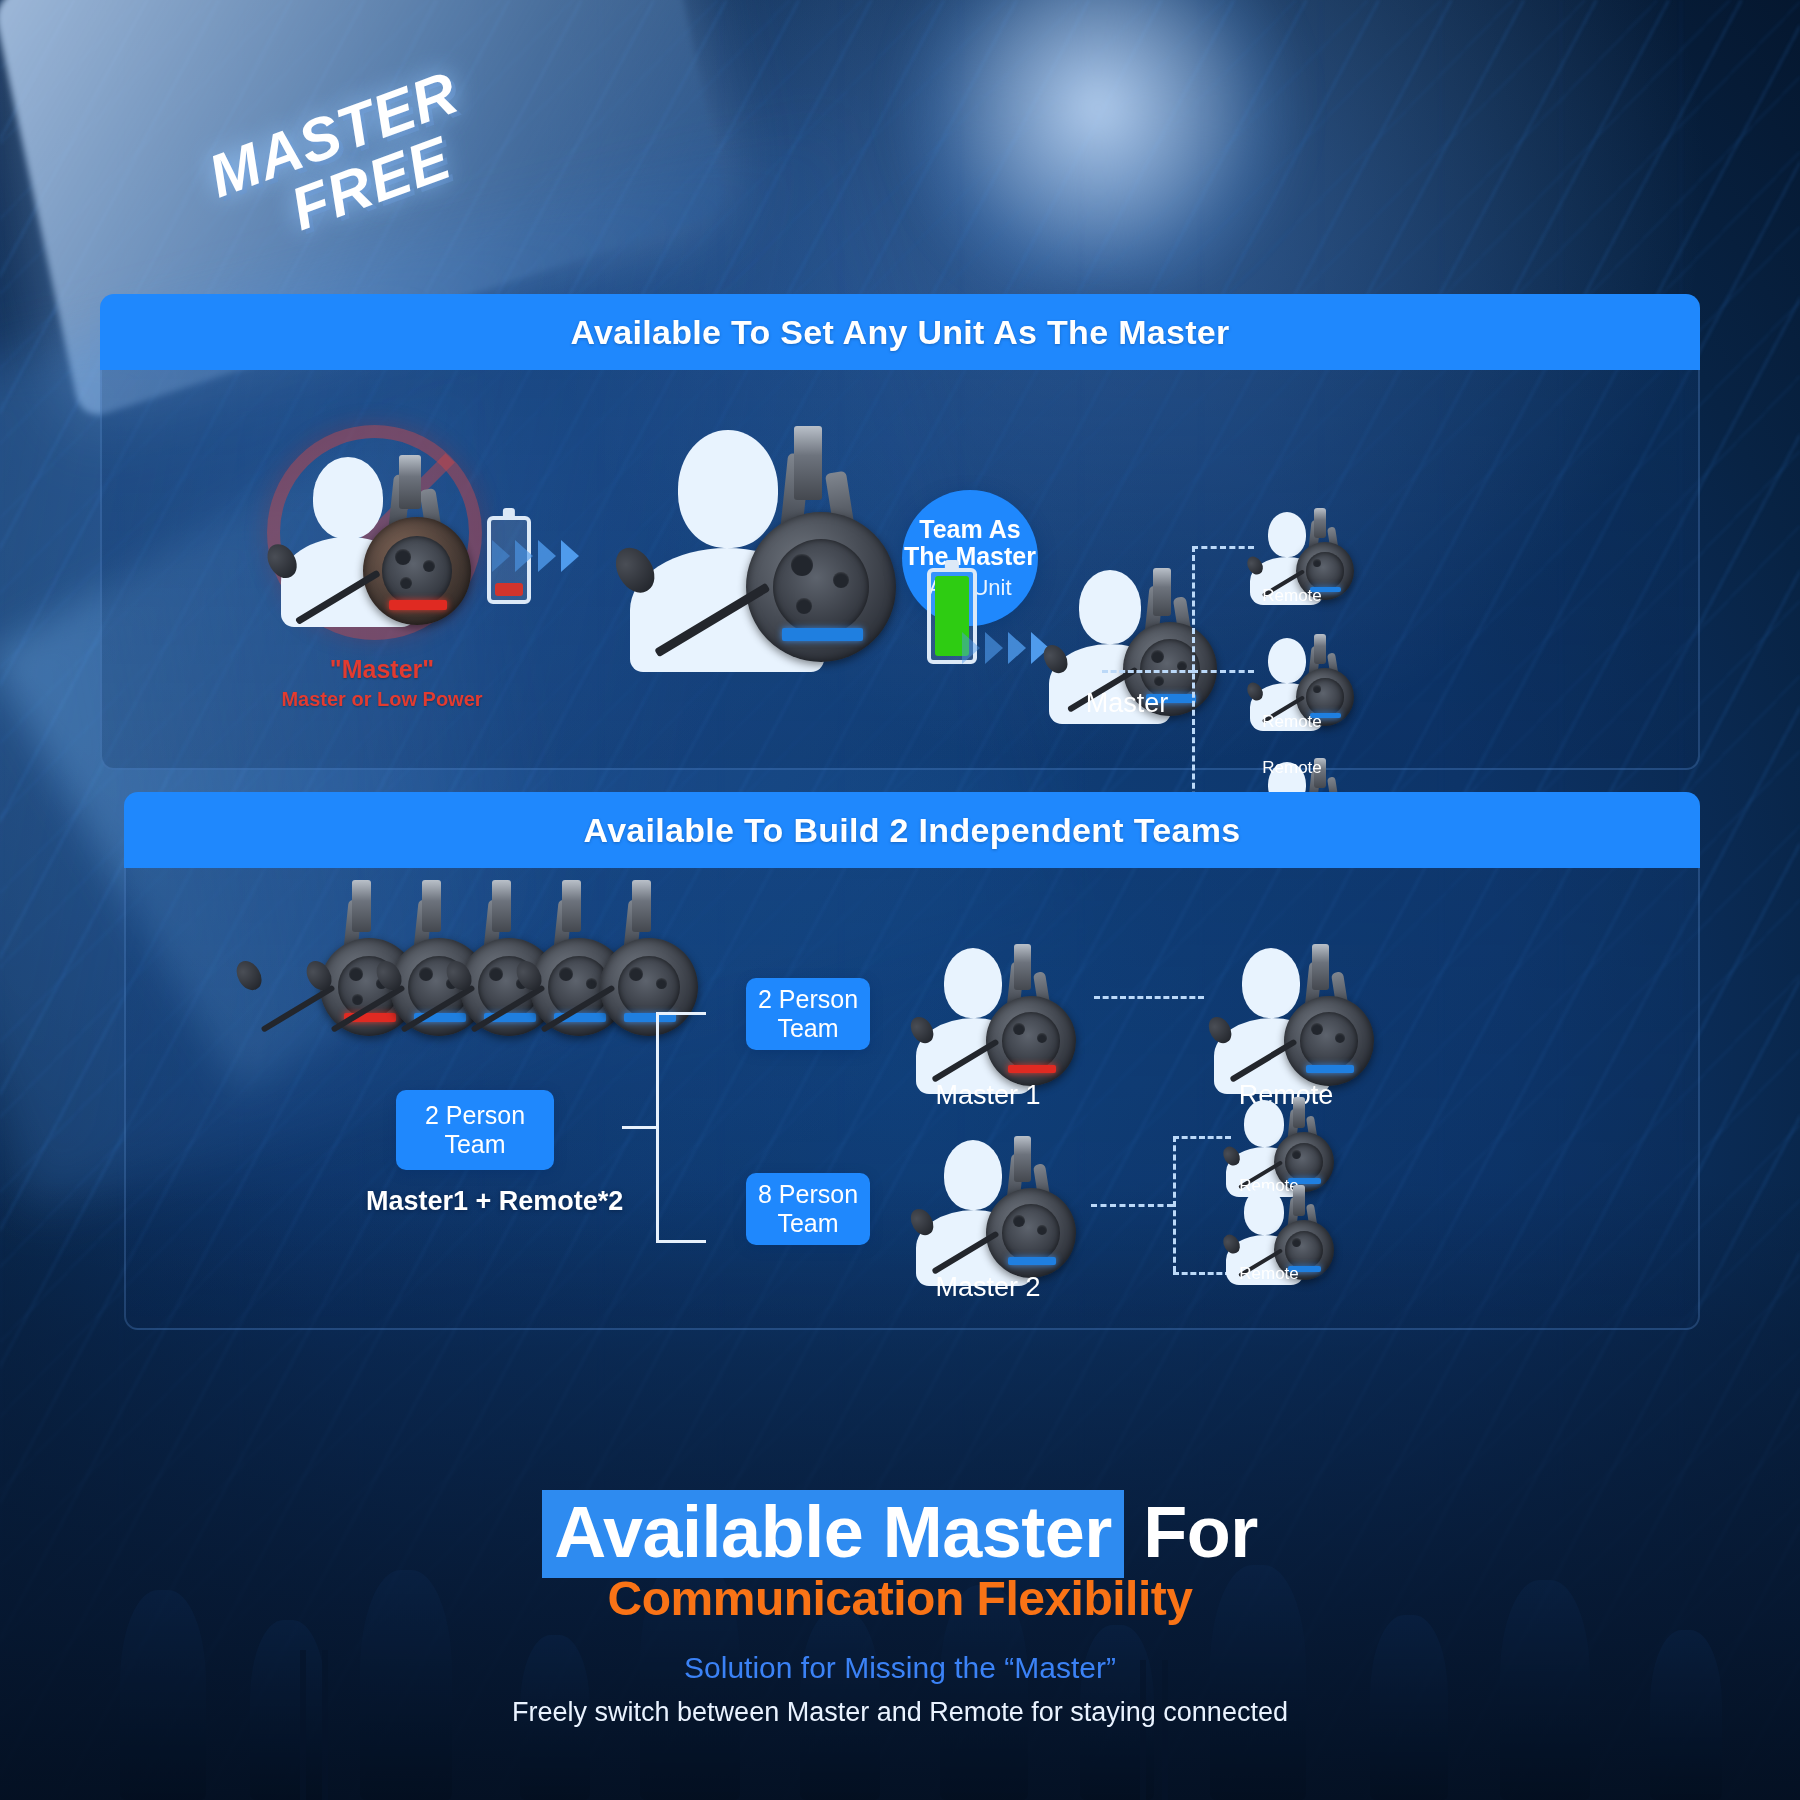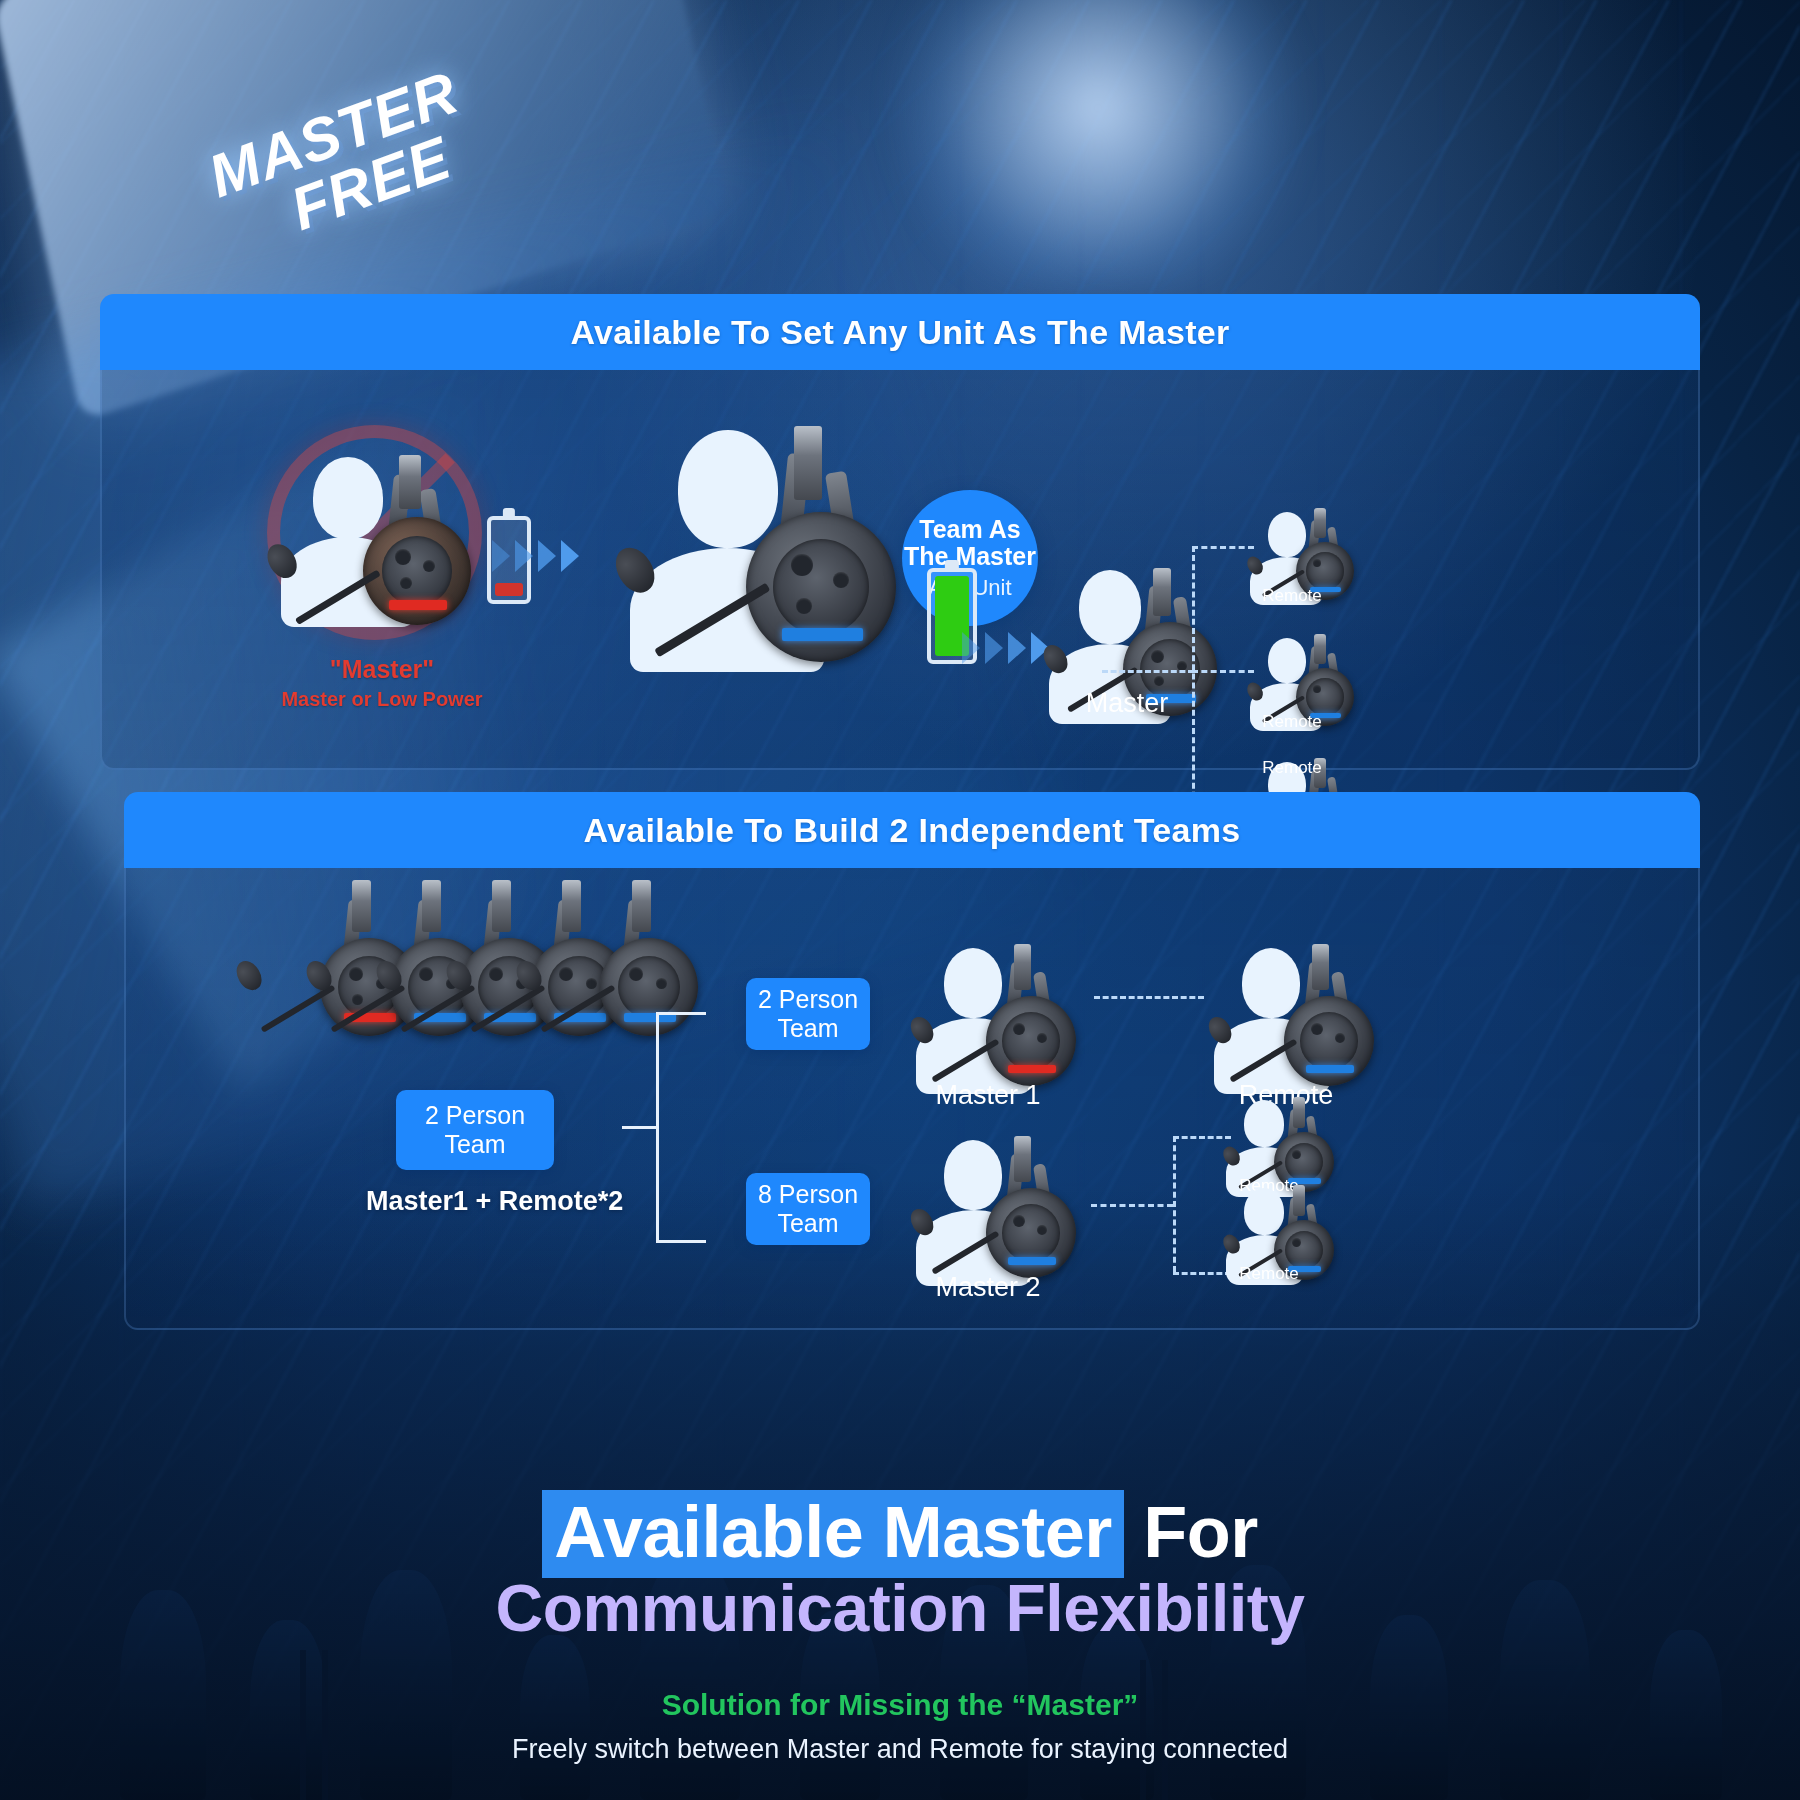--- a/index.html
+++ b/index.html
@@ -234,22 +234,22 @@
   }
   .sub-note {
     position:absolute; color:#fff; font-size:27px; font-weight:bold; white-space:nowrap;
     text-shadow:0 1px 4px rgba(0,20,50,.5);
   }
 
   
   .footer { position:absolute; left:0; right:0; top:1495px; text-align:center; }
   .fl1 { font-size:72px; font-weight:bold; color:#fff; line-height:1.04; letter-spacing:-.5px; }
   .fl1 .hi { background:#2e8bf0; padding:2px 12px 6px; }
-  .fl2 { font-size:66px; font-weight:bold; color:#c4b5fd; line-height:1.06; letter-spacing:-.5px; margin-top:4px;}
-  .fl3 { font-size:30px; font-weight:bold; color:#22c55e; margin-top:44px; }
+  .fl2 { font-size:48px; font-weight:bold; color:#f97316; line-height:1.06; letter-spacing:-.5px; margin-top:4px;}
+  .fl3 { font-size:30px; font-weight:normal; color:#3b82f6; margin-top:26px; }
   .fl4 { font-size:27px; color:#eaf3ff; margin-top:12px; }
 </style>
 </head>
 <body>
 
 <div class="bg">
   <div class="bg-base"></div>
   <div class="bg-circuit"></div>
   <div class="bg-chip"></div>
   <div class="bg-diag1"></div>

